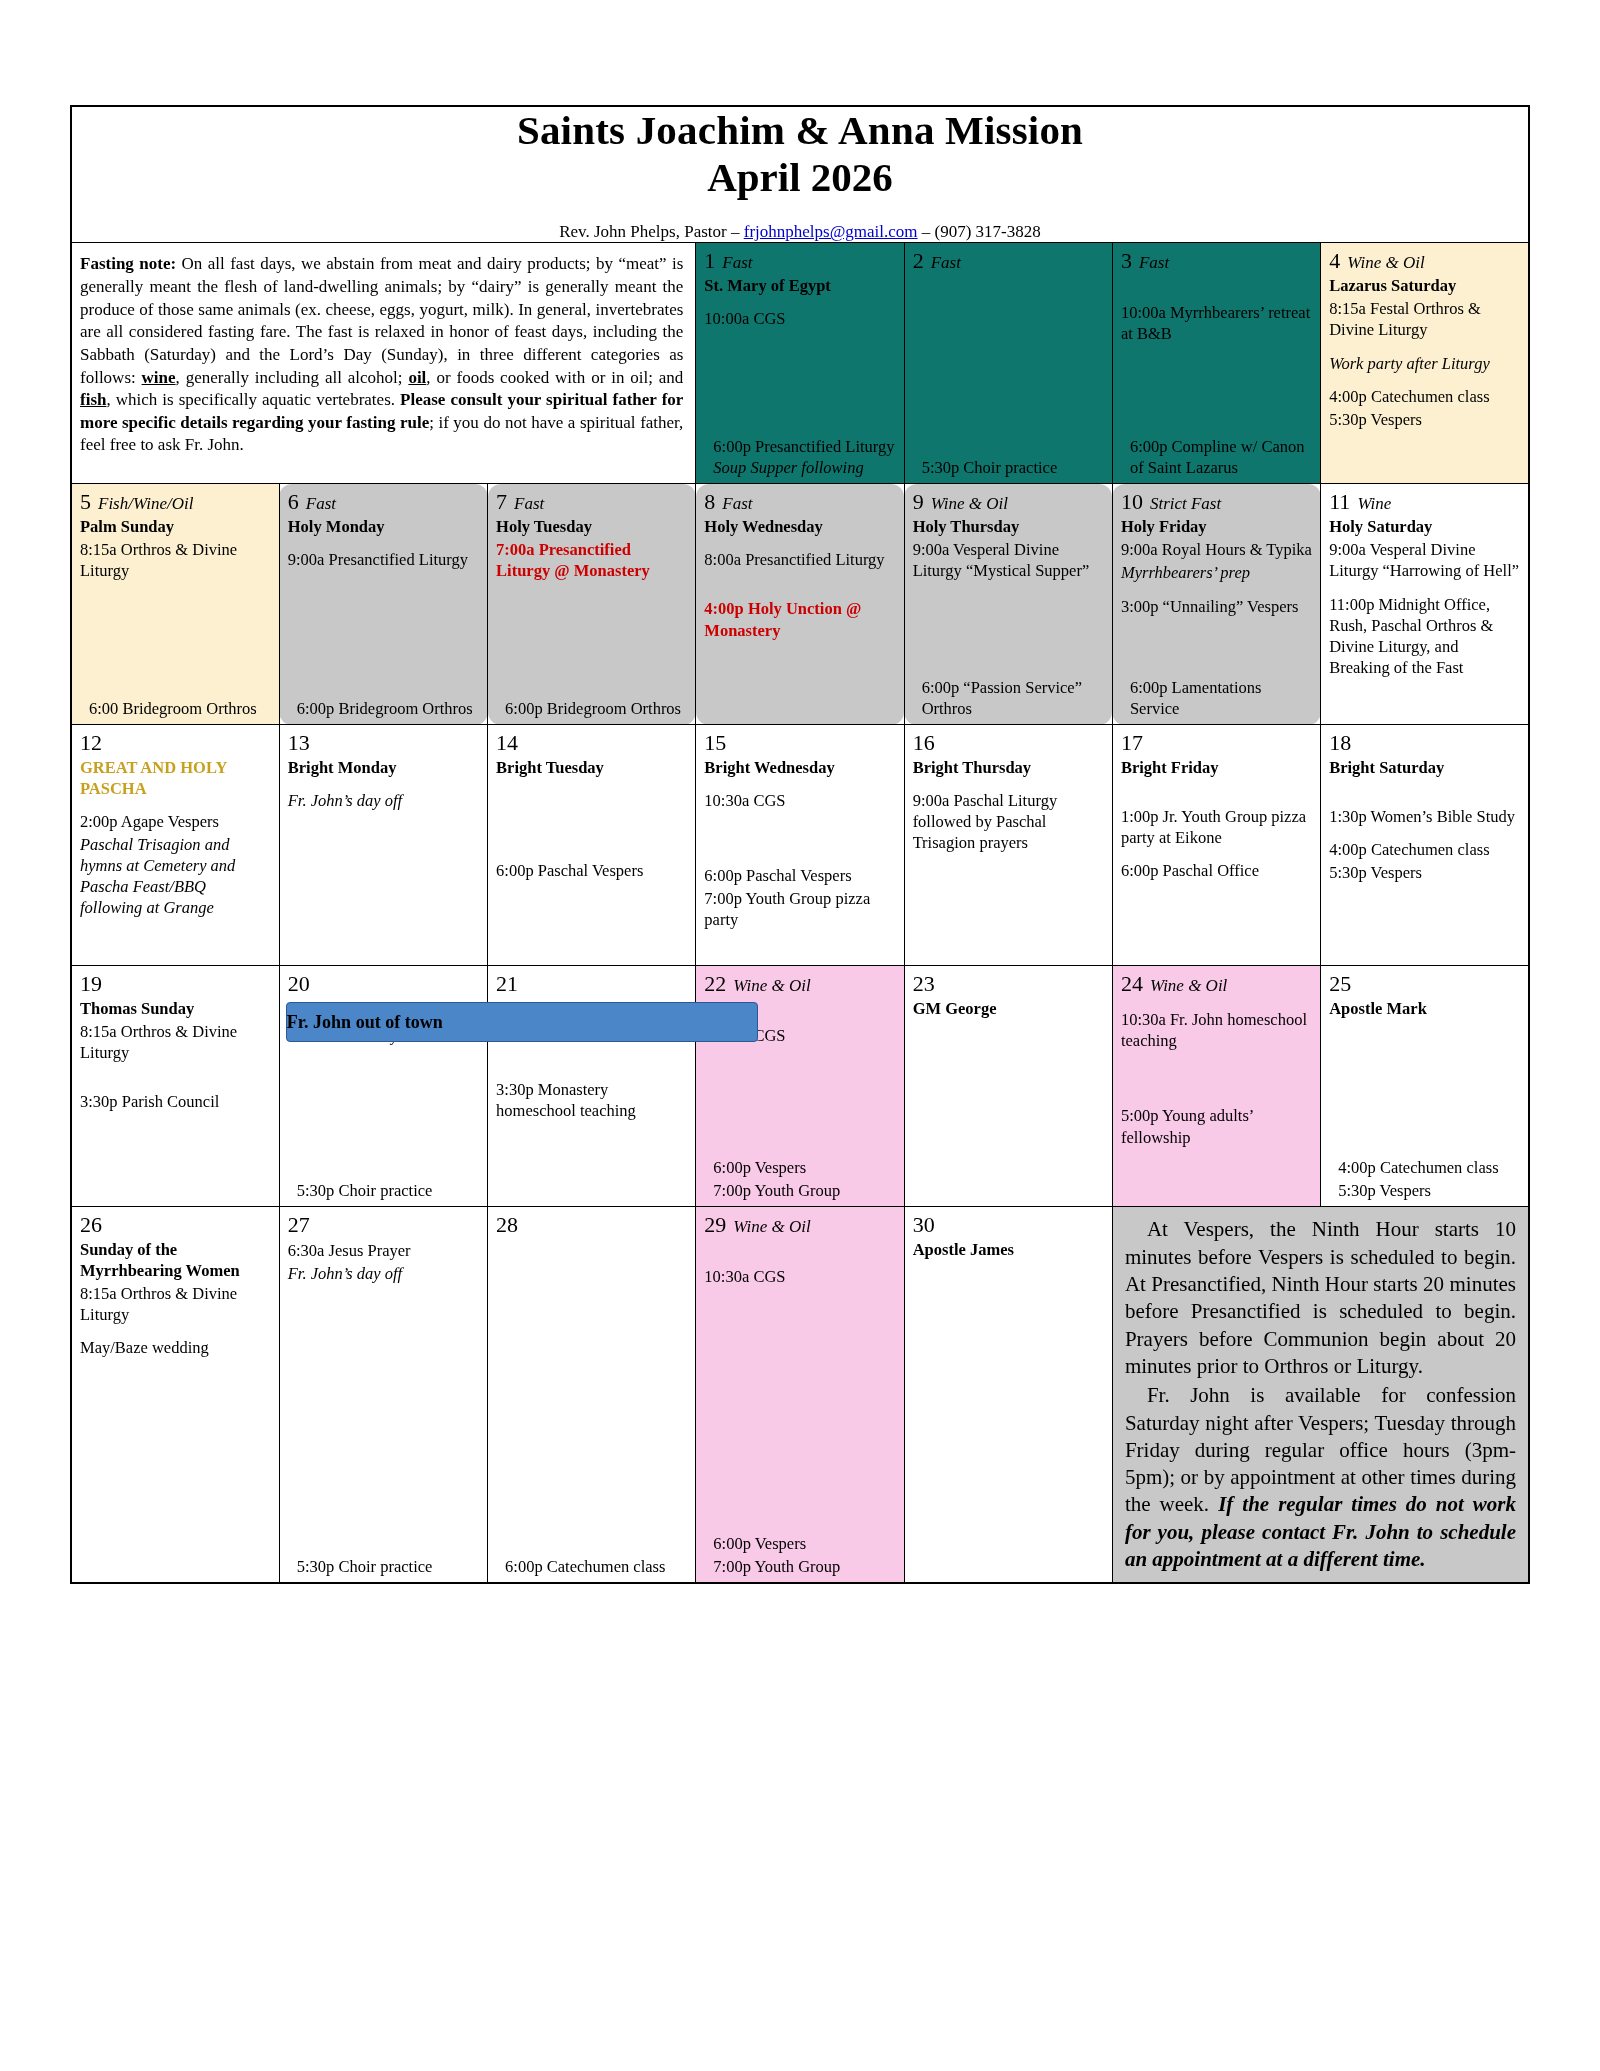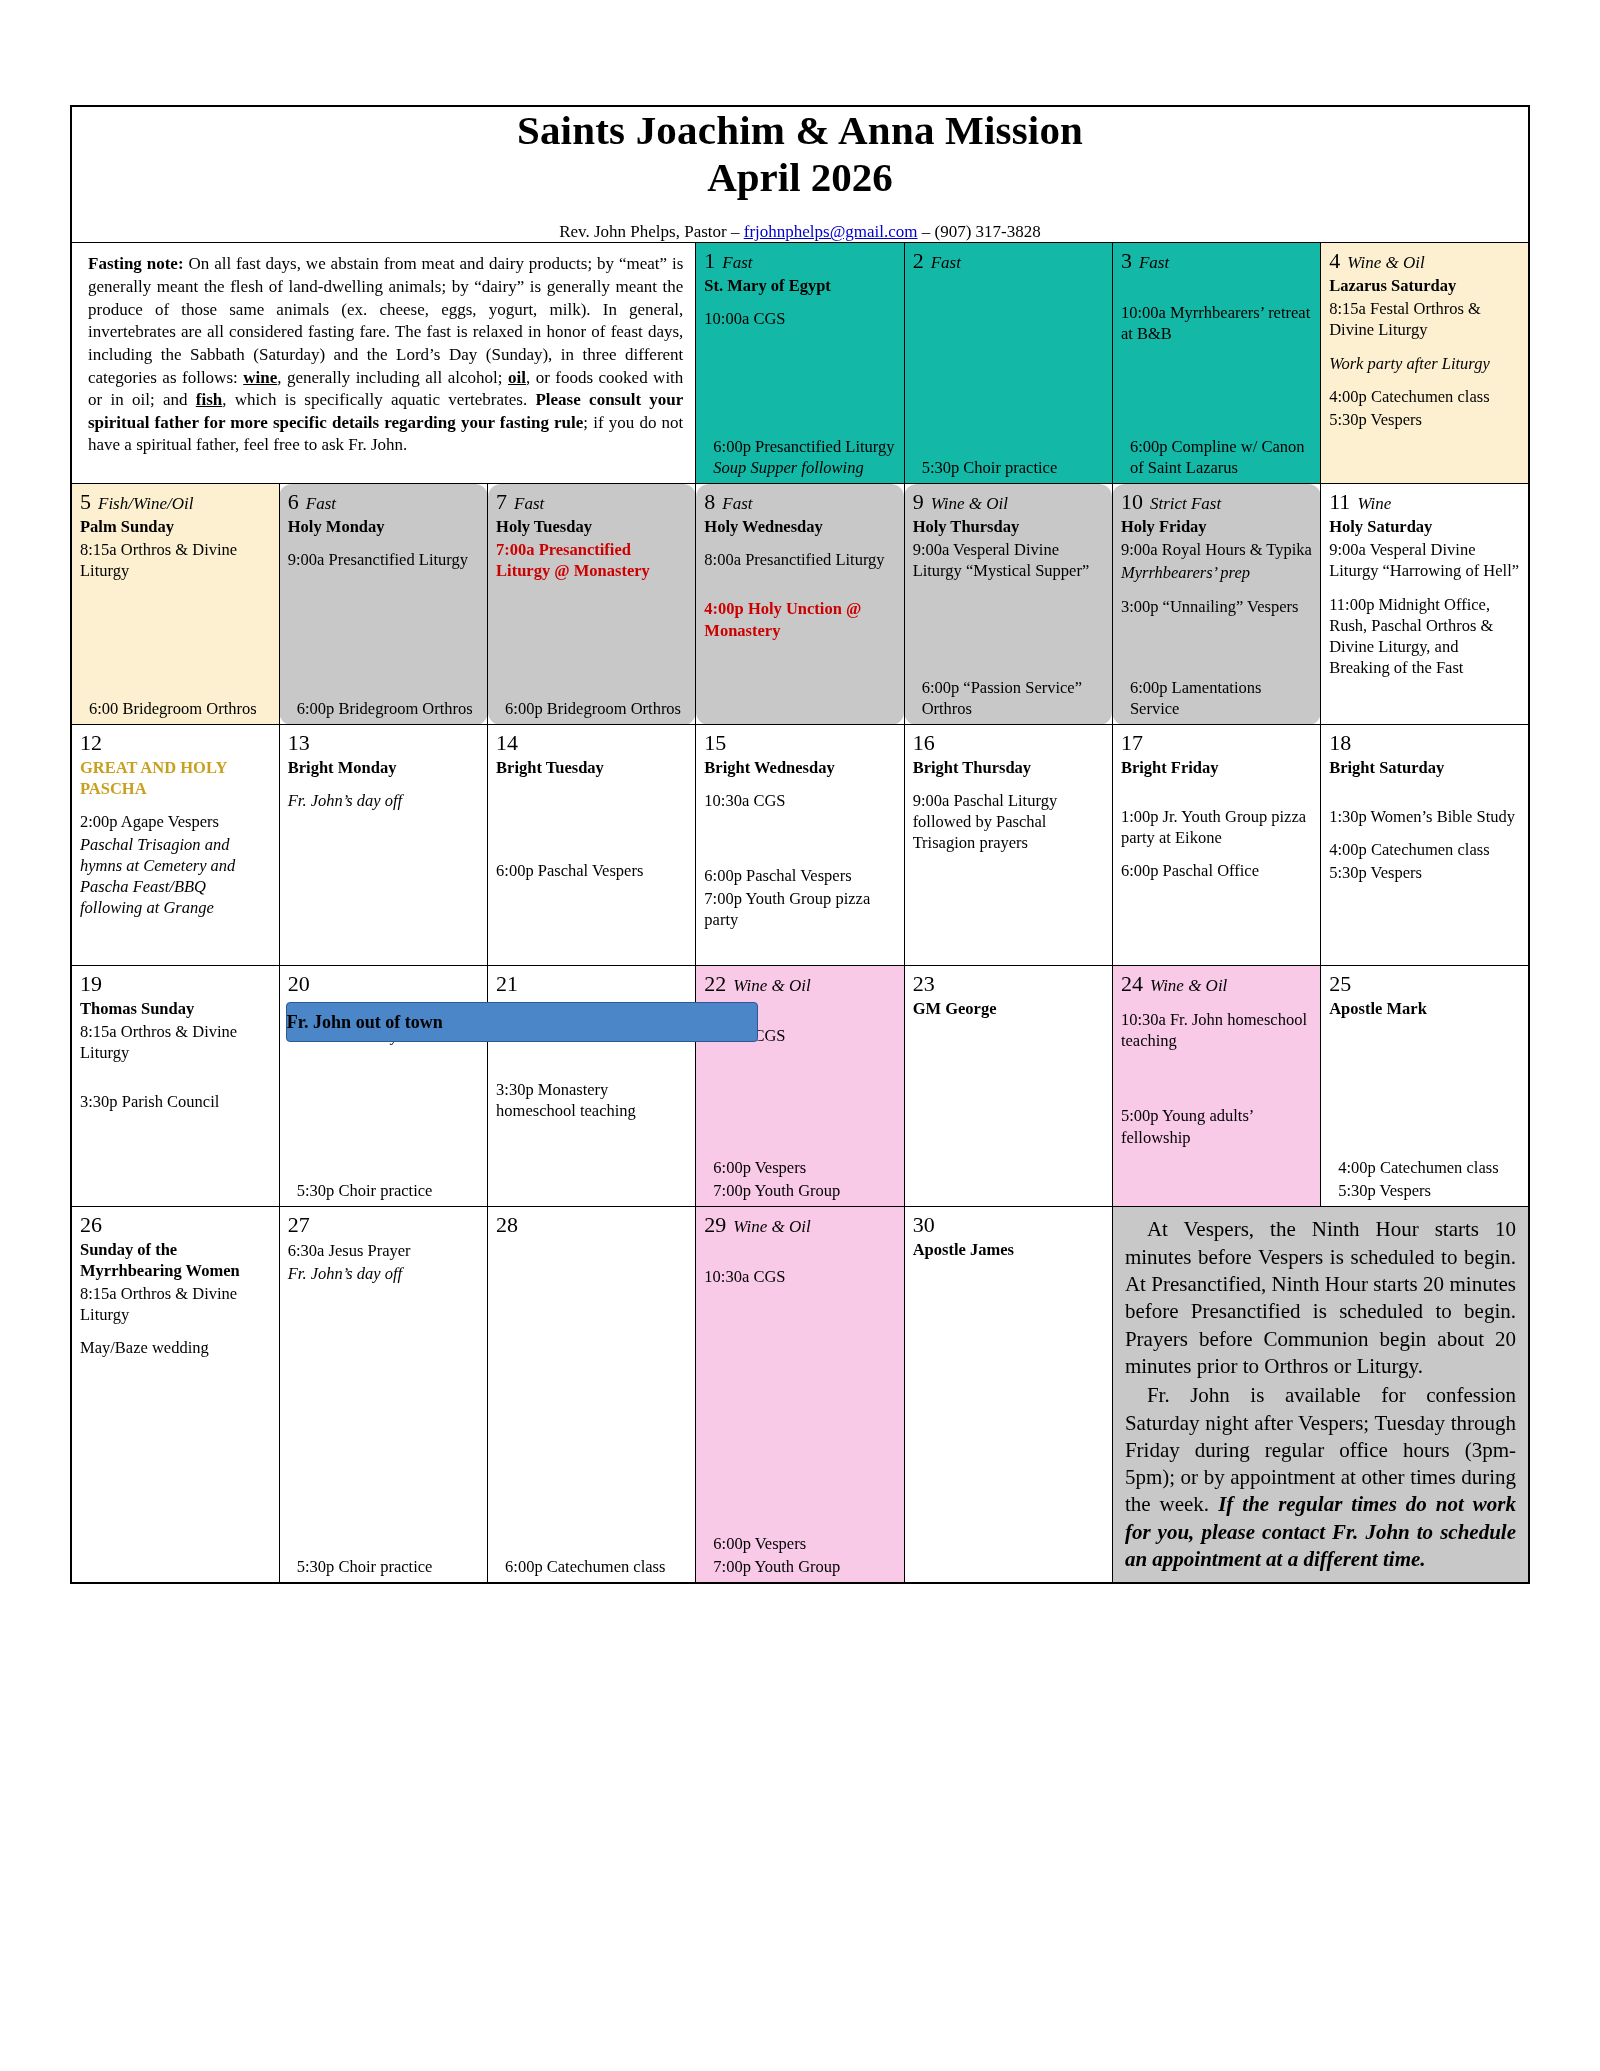--- a/index.html
+++ b/index.html
@@ -106,28 +106,28 @@
   .red { color: #cc0000; }
   .gold { color: #c8a020; font-weight: bold; }
   .bottom {
     position: absolute;
     left: 17px;
     right: 8px;
     bottom: 5px;
   }
   
   .c-cream { background: #fdf0d0; }
-  .c-purple { background: #14b8a6; }
+  .c-purple { background: #0f766e; }
   .c-gray { background: #c8c8c8; border-radius: 13px; }
   .c-pink { background: #f9c9e8; }
   .c-white { background: #ffffff; }
   .c-notes { background: #c8c8c8; }
   
   .fasting-note {
-    padding: 10px 12px 8px 16px;
+    padding: 10px 12px 8px 8px;
     font-size: 17px;
     line-height: 1.33;
     text-align: justify;
   }
   .fasting-note u { text-decoration: underline; }
   
   .notes {
     padding: 9px 12px;
     font-size: 21px;
     line-height: 1.3;

